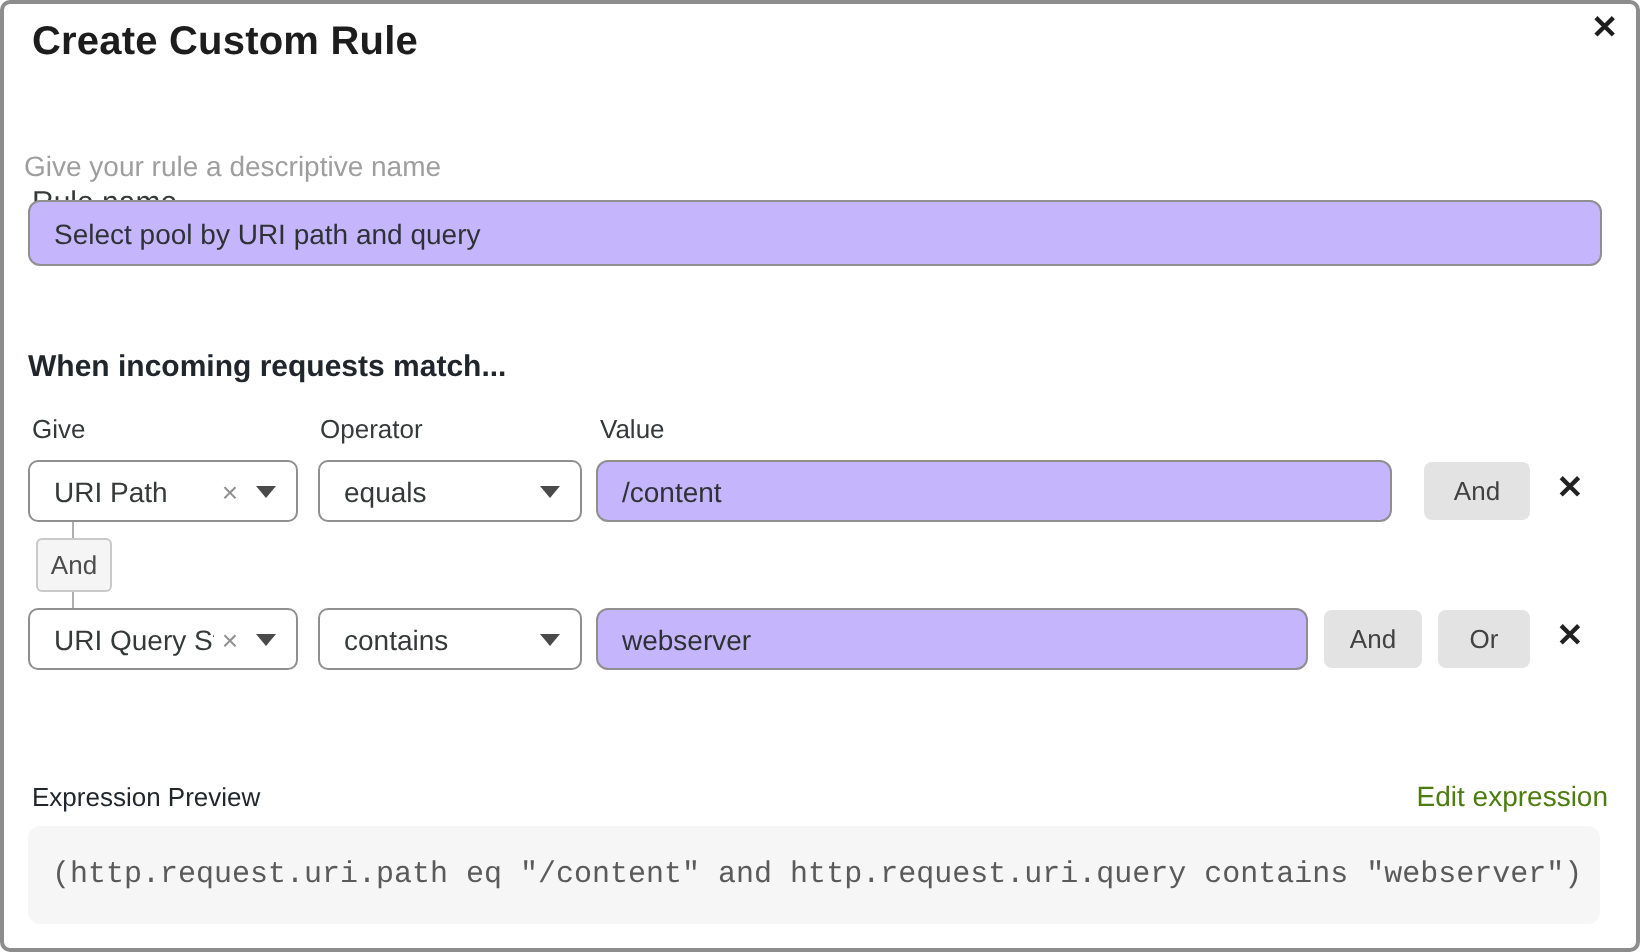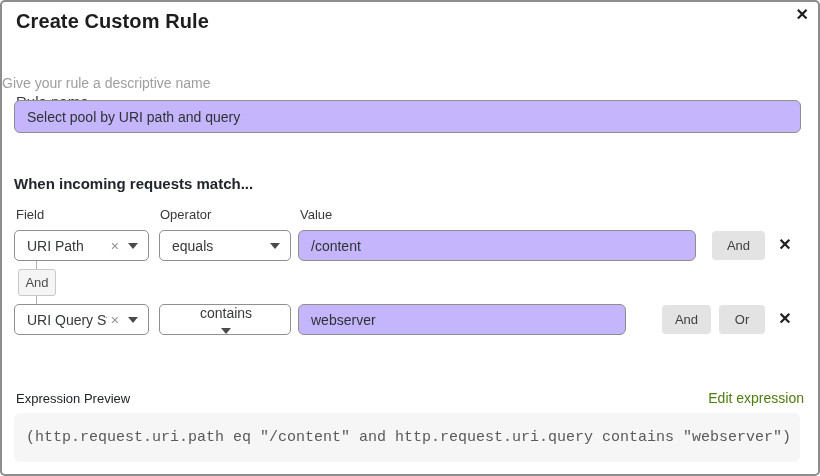--- a/index.html
+++ b/index.html
@@ -102,26 +102,26 @@
 </style>
 </head>
 <body>
 
 <div class="modal">
 
   <div class="abs title">Create Custom Rule</div>
   <div class="abs close-btn">✕</div>
 
   <div class="abs section-label" style="left:14px; top:51px;margin-top:40px;">Rule name</div>
-  <div class="abs helper-text" style="left:0; top:73px;">Give your rule a descriptive name</div>
+  <div class="abs helper-text" style="left:10px; top:73px;">Give your rule a descriptive name</div>
   <input class="abs text-input name-input" type="text" value="Select pool by URI path and query" style="">
 
   <div class="abs builder-heading">When incoming requests match...</div>
 
-  <div class="abs col-label" style="left:14px;">Field</div>
+  <div class="abs col-label" style="left:14px;">Give</div>
   <div class="abs col-label" style="left:158px;">Operator</div>
   <div class="abs col-label" style="left:298px;">Value</div>
 
   <div class="abs select-box" style="left:12px; top:228px; width:135px;">
     <span class="sel-text">URI Path</span>
     <span class="clear-x">×</span>
     <span class="caret"></span>
   </div>
   <div class="abs select-box" style="left:157px; top:228px; width:132px;gap:16px;">
     <span class="sel-text">equals</span>
@@ -133,25 +133,25 @@
 
   <div class="abs connector-line" style="top:259px; height:8px;"></div>
   <div class="abs connector-box">And</div>
   <div class="abs connector-line" style="top:294px; height:8px;"></div>
 
   <div class="abs select-box" style="left:12px; top:302px; width:135px;">
     <span class="sel-text">URI Query St...</span>
     <span class="clear-x">×</span>
     <span class="caret"></span>
   </div>
-  <div class="abs select-box" style="left:157px; top:302px; width:132px;flex-direction:column;">
+  <div class="abs select-box" style="left:157px; top:302px; width:132px;">
     <span class="sel-text">contains</span>
     <span class="caret"></span>
   </div>
-  <input class="abs text-input val-input" style="left: 296px; top: 302px; width: 328px;" type="text" value="webserver">
+  <input class="abs text-input val-input" style="left: 296px; top: 302px; width: 356px;" type="text" value="webserver">
   <button class="abs pill-btn" style="left:660px; top:303px; width:49px;">And</button>
   <button class="abs pill-btn" style="left:717px; top:303px; width:46px;">Or</button>
   <div class="abs remove-x" style="left:773px; top:309px;">✕</div>
 
   <div class="abs expr-label">Expression Preview</div>
   <a class="abs edit-link" href="#">Edit expression</a>
   <div class="abs code-block">
     <span class="code-text">(http.request.uri.path eq "/content" and http.request.uri.query contains "webserver")</span>
   </div>
 

